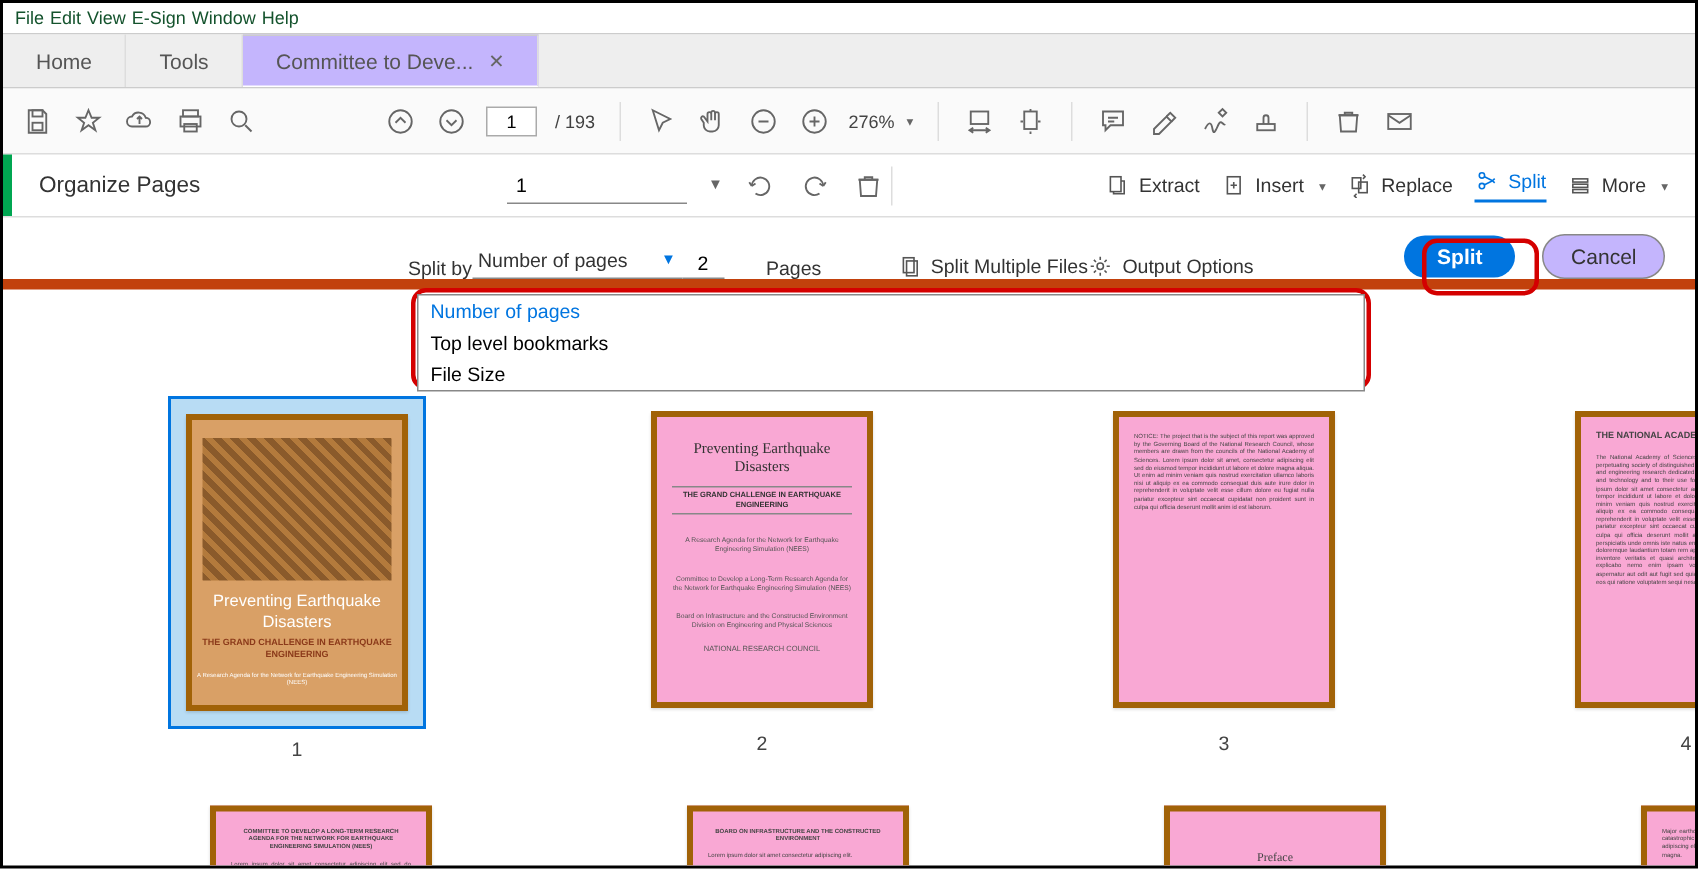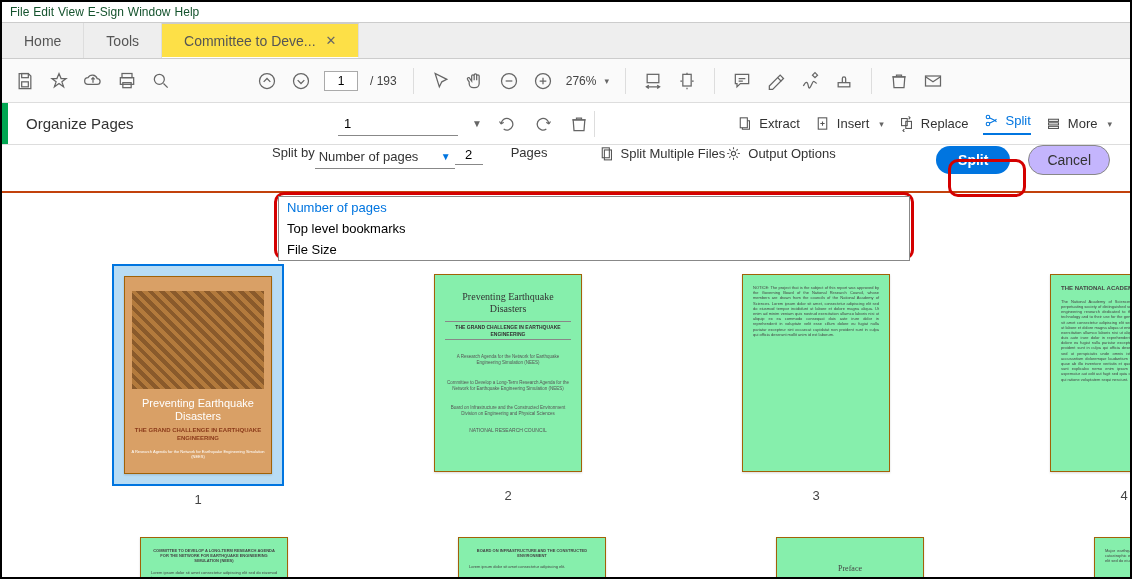--- a/index.html
+++ b/index.html
@@ -1,57 +1,57 @@
 <!DOCTYPE html>
 <html><head>
 <meta charset="utf-8">
 <style>
   * { box-sizing: border-box; margin: 0; padding: 0; font-family: "Segoe UI", Arial, sans-serif; }
   body { width: 1132px; height: 579px; border: 2px solid #000; background: #fff; overflow: hidden; position: relative; }
   .menubar { display: flex; gap: 4px; padding: 3px 8px; font-size: 12px; color: #14532d; border-bottom: 1px solid #ccc; }
   .menubar span { cursor: default; }
   .tabs-row { display: flex; align-items: stretch; background: #eee; height: 36px; border-bottom: 1px solid #ccc; }
   .tab { padding: 0 22px; display: flex; align-items: center; font-size: 14px; color: #555; border-right: 1px solid #ddd; }
-  .tab.doc { background: #fde047; border-top: 1px solid #ccc; border-bottom: 1px solid #fff; position: relative; gap: 10px; }
+  .tab.doc { background: #c4b5fd; border-top: 1px solid #ccc; border-bottom: 1px solid #fff; position: relative; gap: 10px; }
   .tab.doc .close { font-size: 13px; color: #666; }
   .toolbar1 { display: flex; align-items: center; height: 44px; padding: 0 12px; gap: 12px; border-bottom: 1px solid #ddd; background: #fafafa; }
   .sep { width:1px; height:26px; background:#ddd; margin:0 4px;}
   .ticon { width:22px; height:22px; display:flex; align-items:center; justify-content:center; color:#555; }
   .ticon svg { width:20px; height:20px; stroke:#666; fill:none; stroke-width:1.5; }
   .pageinput { width:34px; height:20px; text-align:center; border:1px solid #aaa; font-size:12px; }
   .pagecount { font-size:12px; color:#404040; }
   .zoom { font-size:12px; color:#444; display:flex; align-items:center; gap:4px;}
   .toolbar2 { display:flex; align-items:center; height:42px; border-bottom:1px solid #ddd; }
   .greenbar { width:6px; height:100%; background:#00a651; }
   .tb2-title { font-size:15px; color:#333; padding:0 18px; flex:0 0 auto; width:330px; }
   .tb2-center { display:flex; align-items:center; gap:14px; }
   .tb2-pageinput { width:120px; height:24px; border:none; border-bottom:1px solid #888; font-size:13px; padding:0 6px; background:transparent; }
   .tb2-right { margin-left:auto; display:flex; align-items:center; gap:14px; padding-right:18px; }
   .tblabel { font-size:13px; color:#333; display:flex; align-items:center; gap:6px;}
   .tblabel svg { width:17px; height:17px; stroke:#555; fill:none; stroke-width:1.5;}
   .split-active { color:#0075e0; border-bottom:2px solid #0075e0; padding-bottom:4px;}
   .split-active svg { stroke:#0075e0;}
-  .toolbar3 { display:flex; align-items:flex-start; height:48px; padding:0 0 0 270px; gap:0; border-bottom:2px solid #c2410c; position:relative;}
+  .toolbar3 { display:flex; align-items:flex-end; height:48px; padding:0 0 0 270px; gap:0; border-bottom:7px solid #c2410c; position:relative;}
   .tb3-label { font-size:13px; color:#333; }
   .dropdown-trigger { width:140px; height:24px; border-bottom:1px solid #888; display:flex; align-items:center; justify-content:space-between; font-size:13px; color:#333; padding:0 4px;}
   .dropdown-trigger .caret { color:#0075e0; font-size:10px;}
   .numinput { width:28px; height:20px; border:none; border-bottom:1px solid #888; font-size:13px; text-align:center; background:transparent;}
   .tb3-right { margin-left:auto; display:flex; align-items:center; gap:18px; padding-right:20px;}
   .btn-blue { background:#0075e0; color:#fff; border:none; border-radius:18px; padding:6px 22px; font-size:14px; font-weight:600;}
   .btn-outline { background:#c4b5fd; color:#333; border:1px solid #888; border-radius:18px; padding:6px 18px; font-size:14px;}
   .highlight-red { position:absolute; border:3px solid #d40000; border-radius:10px; pointer-events:none;}
   .hl-dropdown { left:272px; top:190px; width:640px; height:68px;}
   .hl-split { left:946px; top:157px; width:78px; height:38px;}
   .dropdown-menu { position:absolute; left:276px; top:194px; width:632px; background:#fff; border:1px solid #888; font-size:13px; z-index:5;}
   .dropdown-menu div { padding:3px 8px; }
   .dropdown-menu div.sel { color:#0075e0; }
   .thumbs { position:absolute; left:0; right:0; top:262px; bottom:0; overflow:hidden; padding:0 8px;}
   .thumb-row { display:flex; gap:140px; padding-left:102px; }
   .thumb { display:flex; flex-direction:column; align-items:center; gap:6px;}
-  .page { width:148px; height:198px; background:#86efac; border:1px solid #a16207; box-shadow:0 1px 2px rgba(0,0,0,.15); padding:10px; font-size:5px; color:#333; overflow:hidden; line-height:1.3;}
+  .page { width:148px; height:198px; background:#f9a8d4; border:4px solid #a16207; box-shadow:0 1px 2px rgba(0,0,0,.15); padding:10px; font-size:5px; color:#333; overflow:hidden; line-height:1.3;}
   .thumb.selected .page-wrap { background:#b8dcf4; padding:10px; border:2px solid #0075e0;}
   .page-wrap { padding:10px;}
   .thumb-label { font-size:13px; color:#444;}
   .cover { background:#d9a066; width:100%; height:100%; display:flex; flex-direction:column; align-items:center; justify-content:center; color:#fff; text-align:center; font-family:Georgia,serif;}
   .cover .art { width:90%; height:50%; background:repeating-linear-gradient(45deg,#8a5a2b,#8a5a2b 4px,#b37a3c 4px,#b37a3c 8px); margin-bottom:8px;}
   .cover .t1 { font-size:11px; line-height:1.2; }
   .cover .t2 { font-size:6px; color:#8b3a1a; margin-top:4px; font-weight:bold;}
   .cover .t3 { font-size:4px; margin-top:6px; color:#fff;}
   .page.title .h1 { text-align:center; font-family:Georgia,serif; font-size:10px; margin-top:6px; line-height:1.2;}
   .page.title .sub { text-align:center; font-size:5px; margin-top:6px; border-top:1px solid #888; border-bottom:1px solid #888; padding:2px 0; font-weight:bold;}

